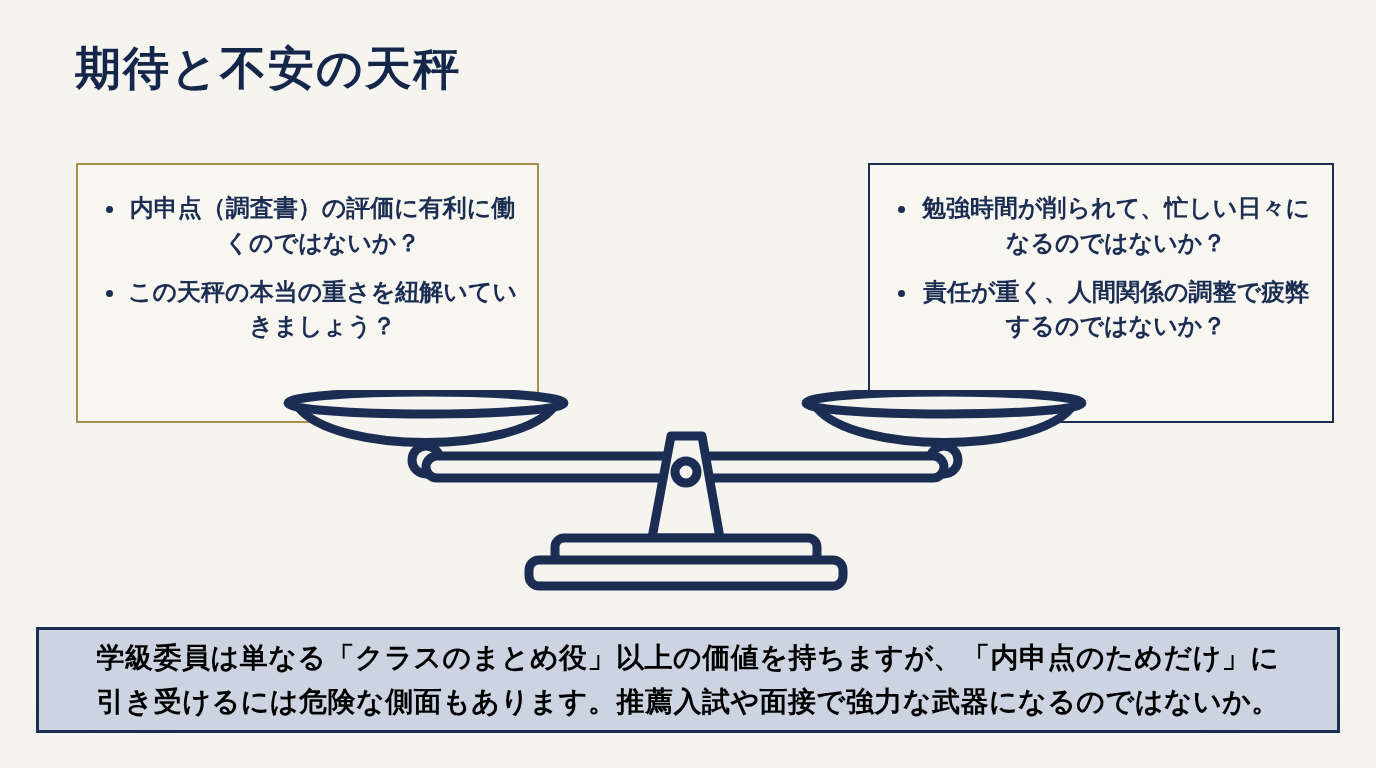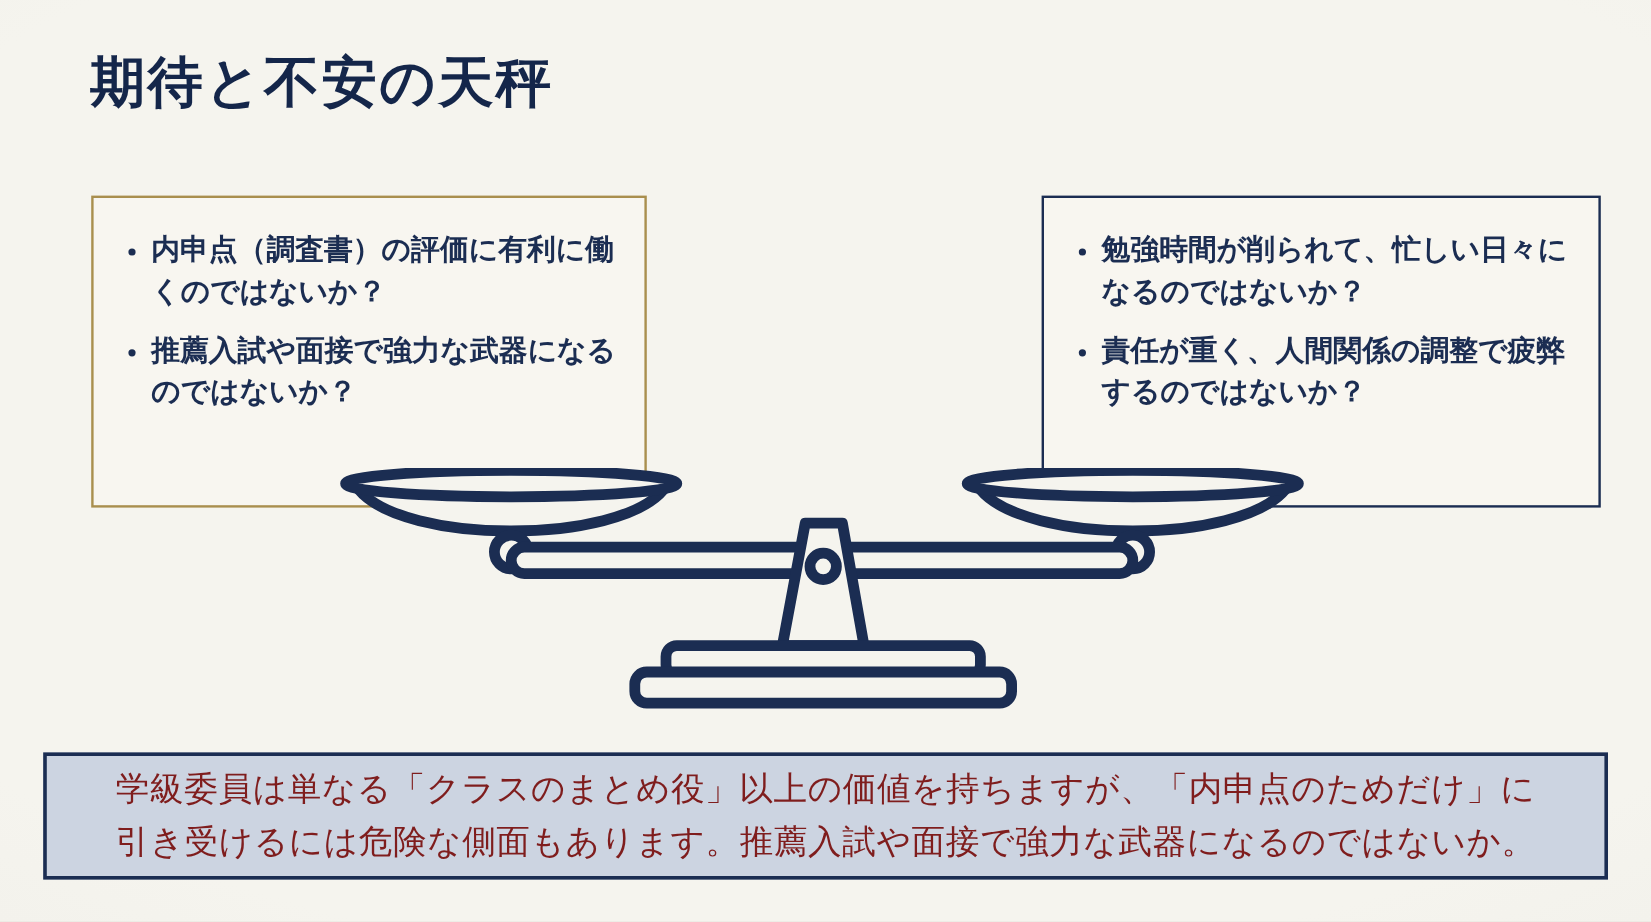--- a/index.html
+++ b/index.html
@@ -12,20 +12,21 @@
     overflow: hidden;
     font-family: "DejaVu Sans", "Liberation Sans", sans-serif;
     background: #e3e1da;
   }
   .slide {
     position: relative;
     width: 1376px;
     height: 768px;
     background: radial-gradient(ellipse 120% 110% at 50% 45%, #f5f4ee 55%, #f0efe9 80%, #e2e0d9 100%);
     color: #16294d;
+    text-align: center;
   }
   .slide-title {
     position: absolute;
     left: 75px;
     top: 38px;
     margin: 0;
     font-size: 46px;
     font-weight: 800;
     letter-spacing: 2px;
     color: #14264a;
@@ -80,37 +81,37 @@
     background: #ccd4e1;
     border: 3px solid #1b2d52;
     display: flex;
     flex-direction: column;
     align-items: center;
     justify-content: center;
     gap: 6px;
   }
   .footer-line {
     font-size: 28px;
-    font-weight: 400;
-    color: #7f1d1d;
+    font-weight: 700;
+    color: #000000;
     white-space: nowrap;
     letter-spacing: 0.5px;
   }
 </style>
 </head>
 <body>
 
 <div class="slide">
 
   <h1 class="slide-title">期待と不安の天秤</h1>
 
   <div class="info-box box-left">
     <ul>
       <li>内申点（調査書）の評価に有利に働くのではないか？</li>
-      <li>推薦入試や面接で強力な武器になるのではないか？</li>
+      <li>この天秤の本当の重さを紐解いていきましょう？</li>
     </ul>
   </div>
 
   <div class="info-box box-right">
     <ul>
       <li>勉強時間が削られて、忙しい日々になるのではないか？</li>
       <li>責任が重く、人間関係の調整で疲弊するのではないか？</li>
     </ul>
   </div>
 

